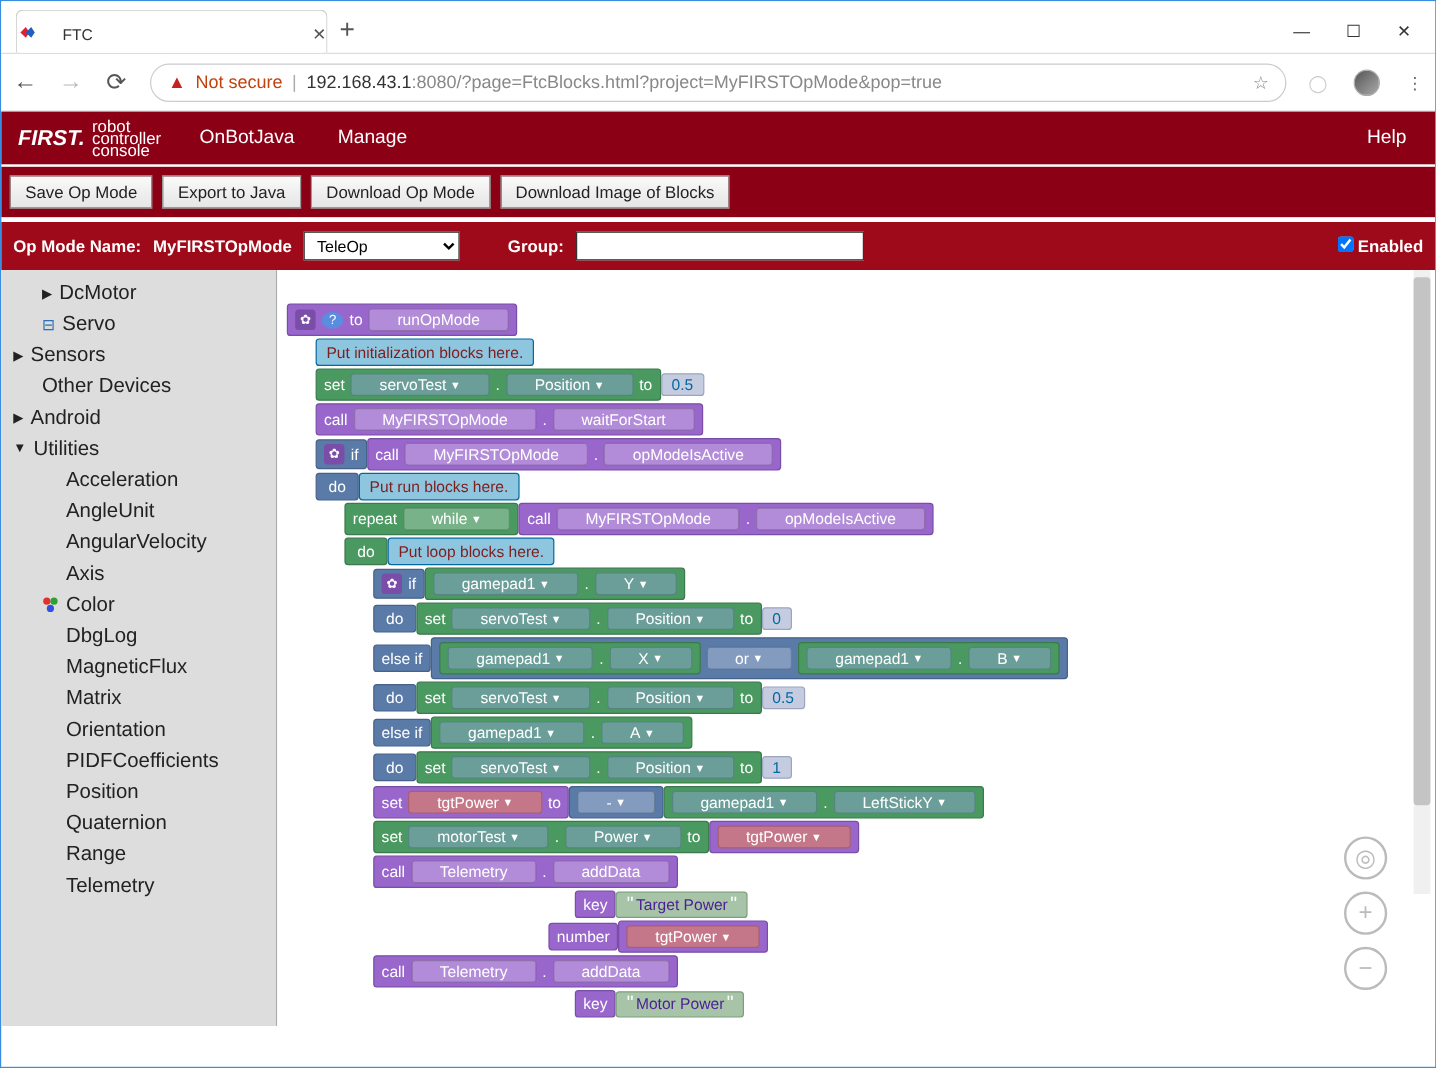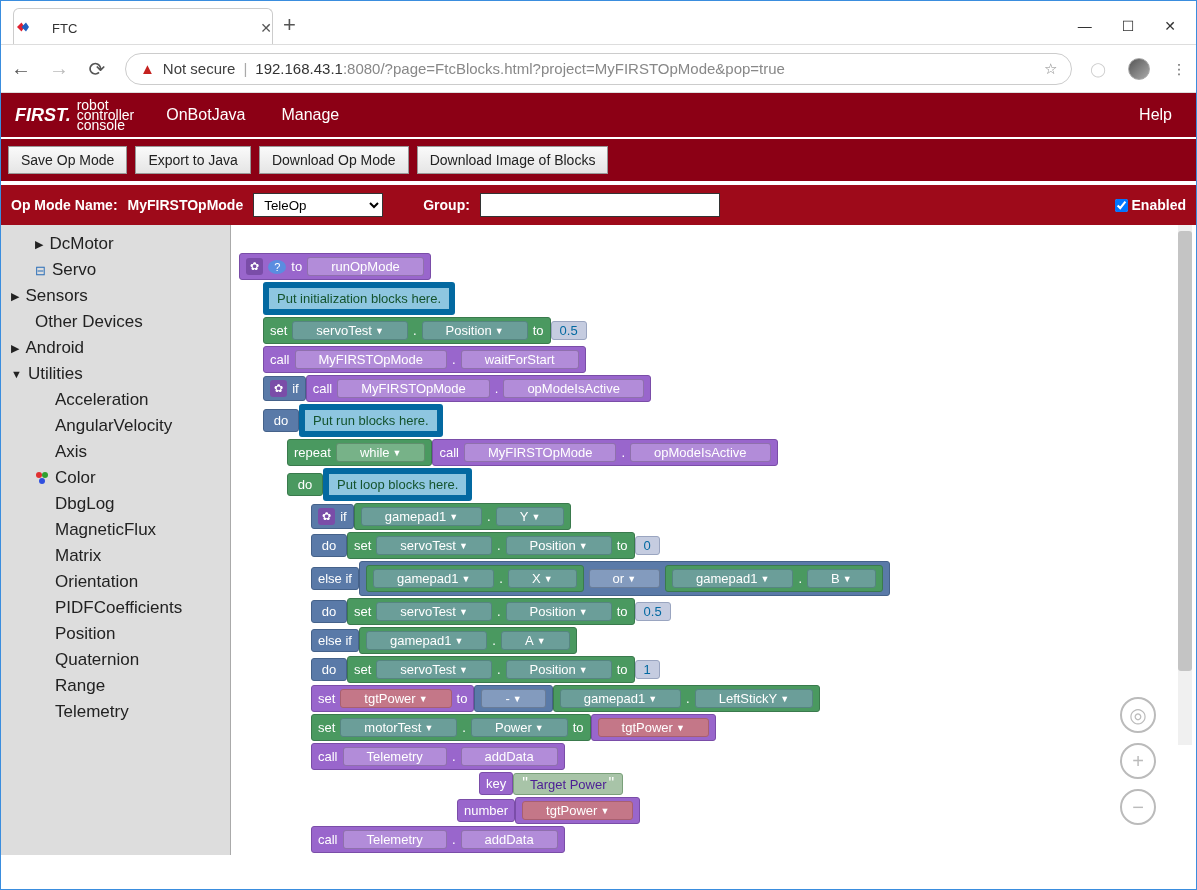--- a/index.html
+++ b/index.html
@@ -7,62 +7,62 @@
 .titlebar { height: 44px; background: #fff; display: flex; align-items: flex-end; border-bottom: 1px solid #ddd; }
 .tab { display: flex; align-items: flex-end; gap: 20px; padding: 8px 0; border: 1px solid #ccc; border-bottom: none; border-radius: 6px 6px 0 0; margin-left: 12px; background: #fff; min-width: 260px; height: 36px; }
 .tab-icon { width: 18px; height: 18px; }
 .tab-title { flex: 1; font-size: 13px; color: #333; }
 .tab-close { color: #555; font-size: 14px; }
 .newtab { margin-left: 10px; color: #555; font-size: 22px; padding-bottom: 6px; }
 .wincontrols { margin-left: auto; display: flex; gap: 30px; padding: 0 20px 10px 0; color: #333; }
 .urlbar { height: 48px; display: flex; align-items: center; padding: 0 10px; gap: 18px; background: #fff; border-bottom: 1px solid #ddd; }
 .navicon { color: #555; width: 20px; text-align: center; font-size: 20px; }
 .urlfield { flex: 1; display: flex; align-items: center; gap: 8px; border: 1px solid #ccc; border-radius: 18px; padding: 6px 14px; color: #555; font-size: 15px; }
-.notsecure { color: #404040; }
+.notsecure { color: #c2410c; }
 .urltext { color: #333; }
 .urlgrey { color: #888; }
 .righticons { display: flex; align-items: center; gap: 22px; color: #666; }
 .avatar { width: 22px; height: 22px; background: linear-gradient(135deg, #555, #aaa); border-radius: 50%; border: 1px solid #aaa; }
 
 .topmenu { background: #8c0015; height: 44px; display: flex; align-items: center; color: #fff; }
 .logo { padding: 0 14px; display: flex; align-items: center; gap: 6px; }
 .logo-first { font-style: italic; font-weight: bold; font-size: 18px; }
 .logo-sub { font-size: 14px; line-height: 10px; }
 .menuitem { padding: 0 18px; height: 100%; display: flex; align-items: center; font-size: 16px; color: #fff; }
 .menuitem.active { background: #6e0010; color: #ff4040; }
 .help { margin-left: auto; padding-right: 24px; font-size: 16px; }
 
 .toolbar { background: #8c0015; padding: 7px; display: flex; gap: 8px; border-top: 2px solid #fff; }
 .toolbtn { background: linear-gradient(#fafafa, #e5e5e5); border: 1px solid #999; padding: 5px 12px; font-size: 14px; color: #222; cursor: pointer; }
 
 .opbar { background: #9e0a1a; color: #fff; padding: 8px 10px; display: flex; align-items: center; gap: 10px; font-weight: bold; border-top: 4px solid #fff; }
 .opselect { background: #fff; color: #000; font-weight: normal; padding: 2px 6px; border: 1px solid #333; min-width: 130px; height: 24px; }
 .opinput { background: #fff; height: 24px; min-width: 240px; border: 1px solid #333; }
-.enabled { margin-left: auto; display: flex; align-items: center; gap: 4px; }
+.enabled { margin-left: auto; display: flex; align-items: flex-start; gap: 4px; }
 
 .workspace { display: flex; height: 630px; }
 .sidebar { width: 230px; background: #ddd; border-right: 1px solid #aaa; padding: 6px 0; overflow: hidden; }
 .sidecat { display: flex; align-items: center; gap: 6px; padding: 3px 10px; color: #222; font-size: 17px; }
 .sidecat.indent1 { padding-left: 34px; }
 .sidecat.indent2 { padding-left: 54px; }
 .tri { font-size: 11px; }
 .servo-icon { color: #2b6fb8; font-size: 13px; }
 
 .canvas { flex: 1; background: #fff; position: relative; overflow: hidden; padding: 26px 0 0 8px; }
 .zoom-controls { position: absolute; right: 40px; bottom: 30px; display: flex; flex-direction: column; gap: 10px; }
 .zoomcircle { width: 36px; height: 36px; border: 2px solid #bbb; border-radius: 50%; display: flex; align-items: center; justify-content: center; color: #bbb; font-size: 20px; background: #fff; }
 .scrollbar { position: absolute; right: 4px; top: 0; width: 14px; height: 520px; background: #f0f0f0; }
 .scrollthumb { position: absolute; right: 4px; top: 6px; width: 14px; height: 440px; background: #c4c4c4; border-radius: 3px; }
 
 .block { font-size: 13px; color: #fff; }
 .gear { background: #7a4da8; padding: 2px 4px; border-radius: 3px; font-size: 11px; }
 .q { background: #5a8de0; padding: 1px 6px; border-radius: 50%; font-size: 11px; }
 .chip { background: rgba(255,255,255,0.25); border: 1px solid rgba(0,0,0,0.2); border-radius: 3px; padding: 1px 23px; display: inline-flex; align-items: center; gap: 3px; }
 .dd { font-size: 9px; }
-.comment { background: #8ec6e0; color: #14532d; border-radius: 3px; padding: 3px 8px; display: inline-block; border: 6px solid #0369a1; }
+.comment { background: #8ec6e0; color: #7f1d1d; border-radius: 3px; padding: 3px 8px; display: inline-block; border: 1px solid #0369a1; }
 .row { display: flex; align-items: center; margin-top: 2px; }
 .green { background: #4a9960; border: 1px solid #3a7a4d; }
 .purple { background: #9966cc; border: 1px solid #7a4da8; }
 .blue { background: #5a7aa8; border: 1px solid #45628a; }
 .tealvar { background: #6b9e99; border: 1px solid #558580; }
 .pinkvar { background: #c47788; border: 1px solid #a85f70; }
 .numslot { background: #c5cce0; color: #0369a1; border: 1px solid #9aa5c0; border-radius: 3px; padding: 1px 8px; }
 .txtslot { background: #a8c4a8; color: #4c1d95; border: 1px solid #7aa07a; border-radius: 3px; padding: 1px 8px; position: relative; }
 .txtslot::before { content: '"'; color: #fff; font-size: 16px; margin-right: 2px; }
 .txtslot::after { content: '"'; color: #fff; font-size: 16px; margin-left: 2px; }
@@ -161,20 +161,21 @@
       </div>
     <div class="sidecat">
         <span class="tri">▶</span>
         <span>Android</span>
       </div>
     <div class="sidecat">
         <span class="tri">▼</span>
         <span>Utilities</span>
       </div>
     <div class="sidecat indent2">Acceleration</div>
+    <div class="sidecat indent2">AngleUnit</div>
     <div class="sidecat indent2">AngularVelocity</div>
     <div class="sidecat indent2">Axis</div>
     <div class="sidecat indent1">
       <svg width="14" height="14">
           <circle cx="4" cy="4" r="3" fill="#e03030"></circle>
           <circle cx="10" cy="4" r="3" fill="#30a030"></circle>
           <circle cx="7" cy="10" r="3" fill="#3050e0"></circle>
         </svg>
       <span>Color</span>
     </div>

